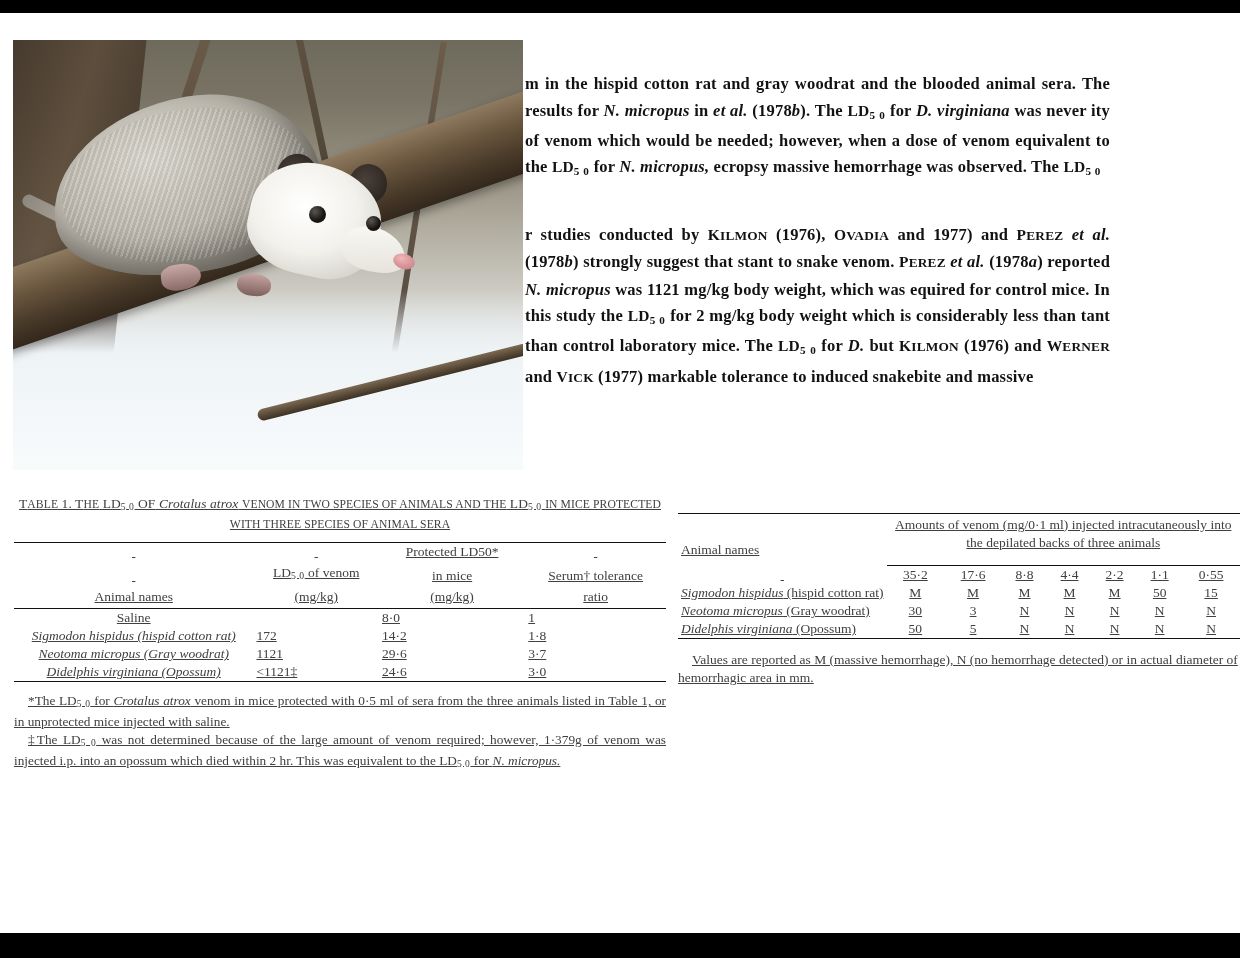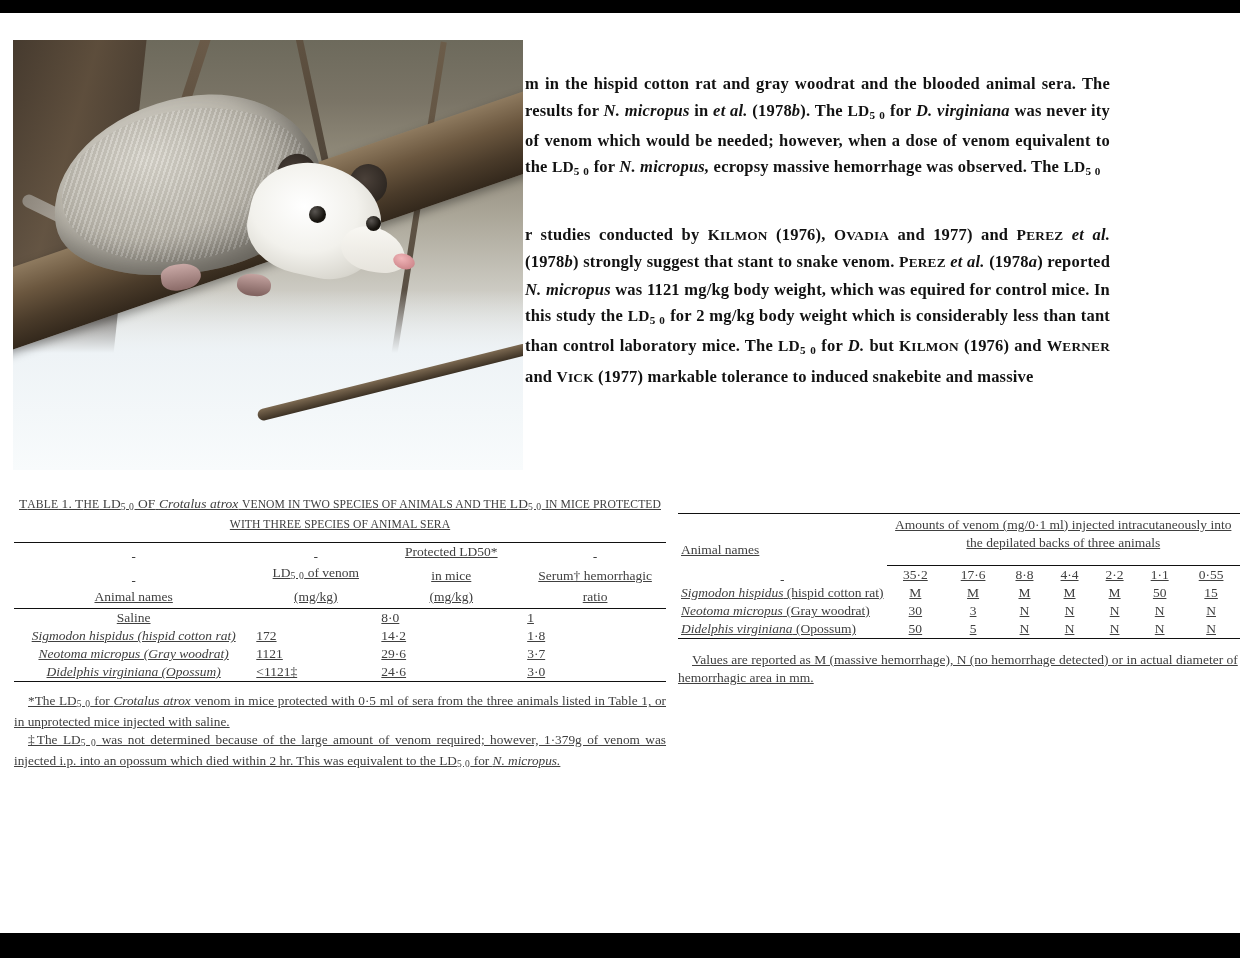--- a/index.html
+++ b/index.html
@@ -308,21 +308,21 @@
         <tr class="rule-top hdr">
           <td class="animal" style="width:236px">&nbsp;</td>
           <td style="width:126px">&nbsp;</td>
           <td style="width:148px">Protected LD50*</td>
           <td style="width:142px">&nbsp;</td>
         </tr>
         <tr class="hdr">
           <td class="animal">&nbsp;</td>
           <td>LD<span class="sub">5 0</span> of venom</td>
           <td>in mice</td>
-          <td>Serum† hemorrhagic</td>
+          <td>Serum† tolerance</td>
         </tr>
         <tr class="hdr rule-mid">
           <td class="animal" style="text-align:center">Animal names</td>
           <td>(mg/kg)</td>
           <td>(mg/kg)</td>
           <td>ratio</td>
         </tr>
 
         <tr>
           <td class="name">Saline</td>

